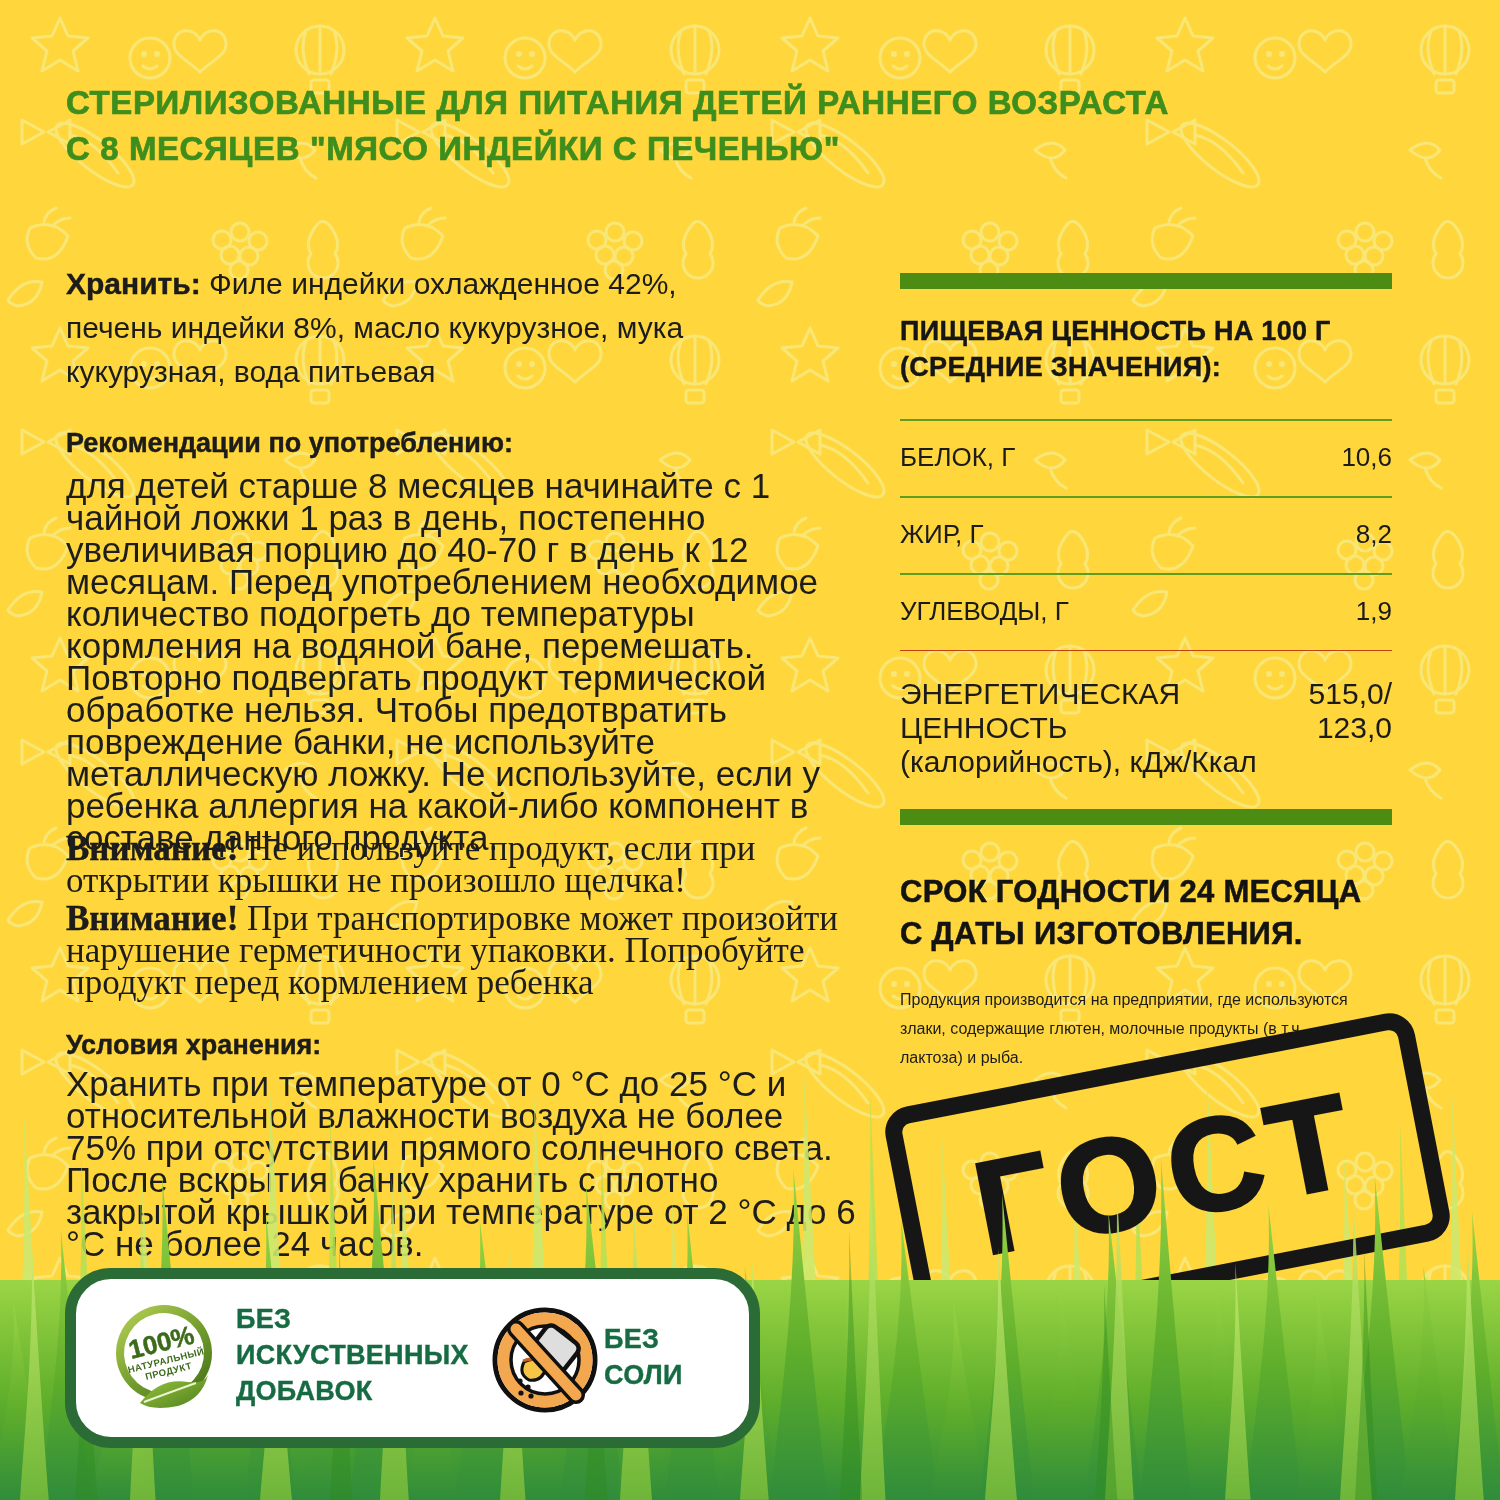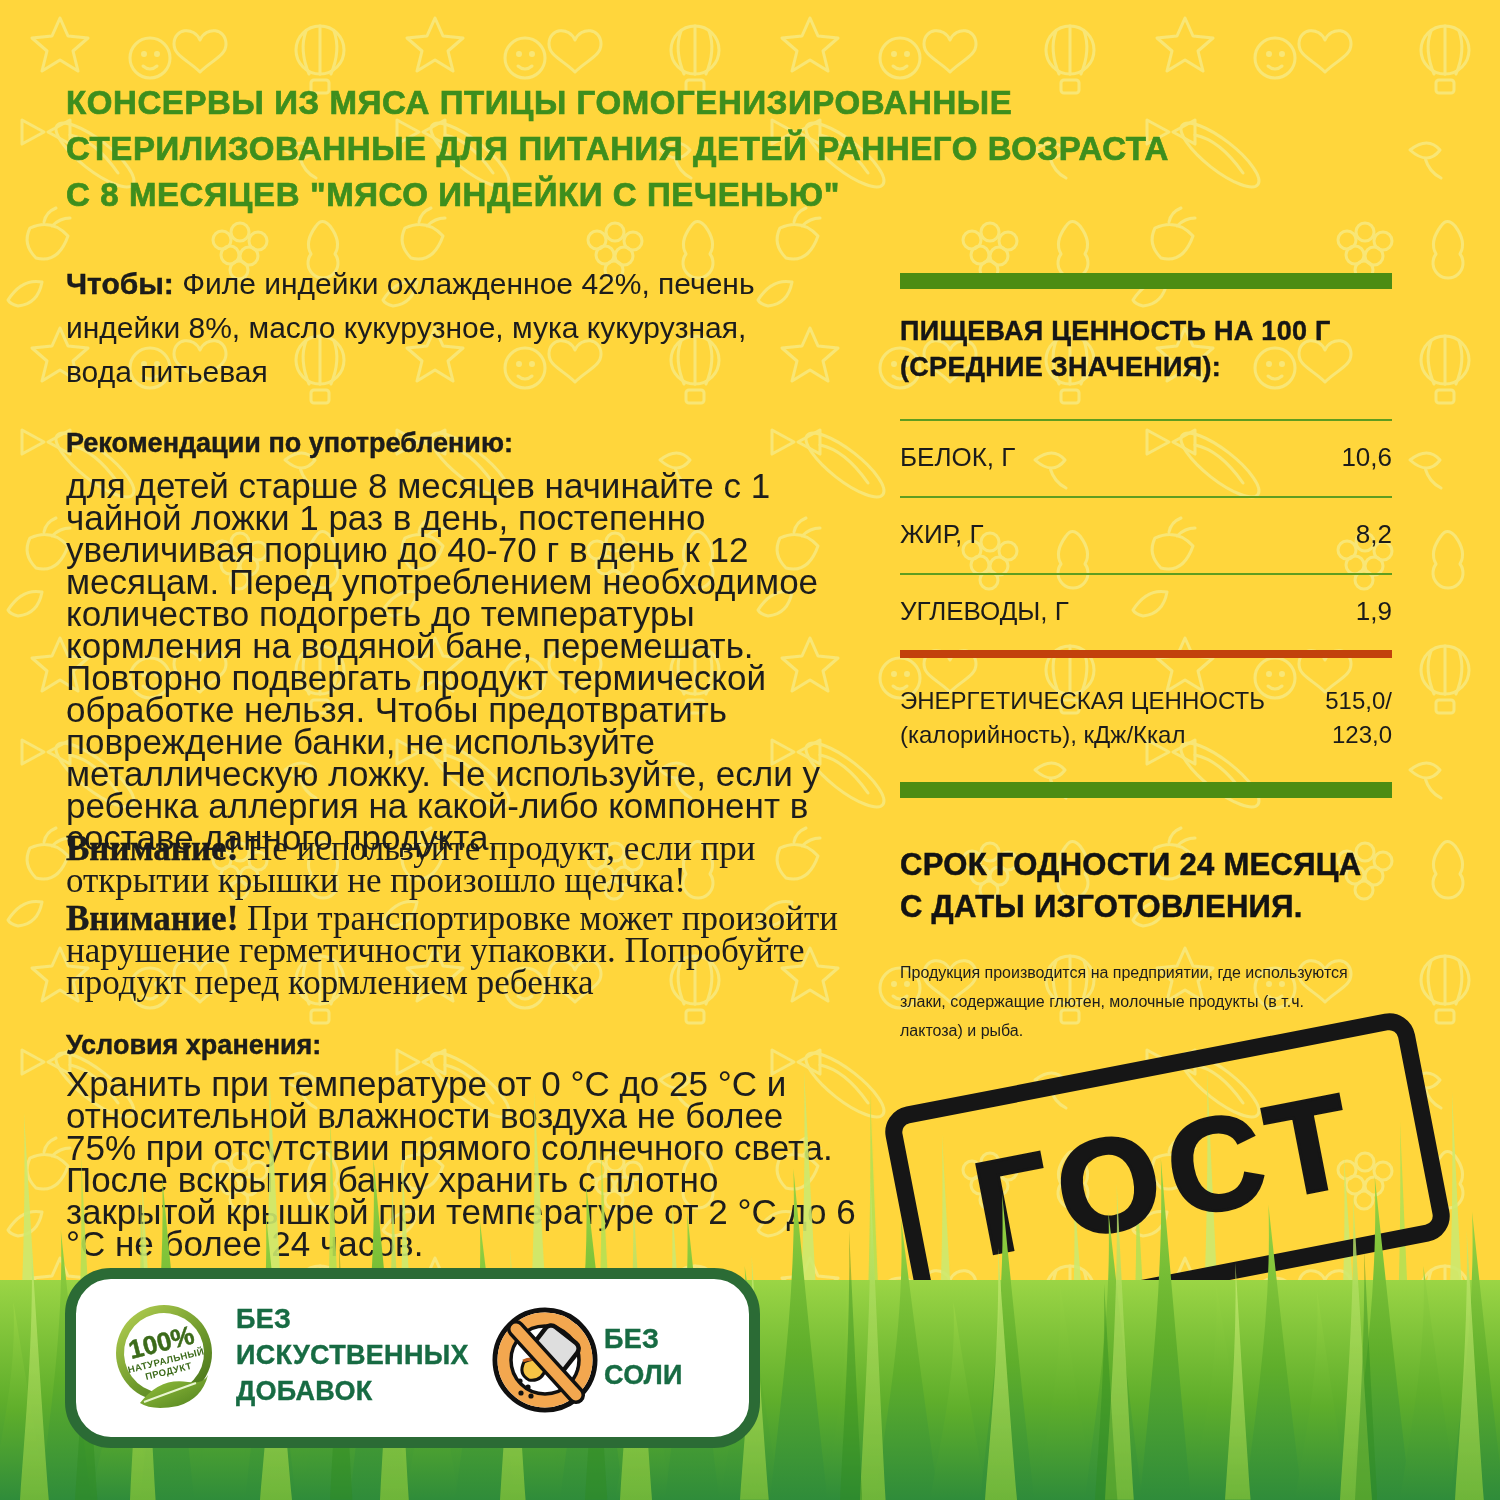--- a/index.html
+++ b/index.html
@@ -25,21 +25,21 @@
   #warnings{left:66px;top:833px;width:805px;z-index:1;font-family:Liberation Serif, serif;}
   #warnings .warn{margin-bottom:6px;}
   #storage-heading{left:66px;top:1030px;width:790px;font-weight:bold;font-size:27px;z-index:1;-webkit-text-stroke:.4px #111;}
   #storage-body{left:66px;top:1068px;width:795px;z-index:1;}
   
   #right-col{left:900px;top:273px;width:492px;z-index:1;}
   .greenbar{height:16px;background:#4C8C13;}
   #nut-heading{margin-top:24px;font-weight:bold;font-size:27px;line-height:36px;color:#161616;letter-spacing:.3px;-webkit-text-stroke:.4px #111;}
   #nut-table{margin-top:34px;}
   .nrow{border-top:2px solid #5F9D20;padding:21px 0 23px;display:flex;justify-content:space-between;font-size:26px;color:#1b1b1b;}
-  .nrow-energy{border-top:8px solid #c2410c;padding:26px 0 30px;display:flex;justify-content:space-between;font-size:24px;line-height:34px;color:#1b1b1b;}
+  .nrow-energy{border-top:1px solid #c2410c;padding:26px 0 30px;display:flex;justify-content:space-between;font-size:30px;line-height:34px;color:#1b1b1b;}
   .energy-label{width:370px;}
   .energy-val{text-align:right;}
   #shelf-heading{margin-top:46px;font-weight:bold;font-size:31px;line-height:42px;color:#131313;letter-spacing:.3px;-webkit-text-stroke:.5px #111;}
   #shelf-note{margin-top:30px;width:455px;font-size:16px;line-height:29px;color:#1c1c1c;}
   
   #stamp{left:898px;top:1058px;width:505px;height:198px;z-index:3;
     border:17px solid #161616;border-radius:26px;transform:rotate(-11deg);
     display:flex;align-items:center;justify-content:center;}
   #stamp-text{font-weight:bold;font-size:132px;letter-spacing:10px;color:#161616;line-height:1;
     -webkit-text-stroke:3px #161616;}
@@ -97,26 +97,25 @@
             <path d="M285 150 q18 -14 30 0 q-12 16 -30 0 z M300 158 q4 14 16 20"></path>
             <path d="M8 300 q14 -22 34 -18 q-4 22 -24 24 q-8 -2 -10 -6 z"></path>
           </g>
         </pattern>
       </defs>
       <rect width="1500" height="1500" fill="url(#pd)"></rect>
     </svg>
   </div>
 
   <div id="title" class="abs">
-    <div>КОНСЕРВЫ ИЗ МЯСА ПТИЦЫ ГОМОГЕНИЗИРОВАННЫЕ</div>
     <div>СТЕРИЛИЗОВАННЫЕ ДЛЯ ПИТАНИЯ ДЕТЕЙ РАННЕГО ВОЗРАСТА</div>
     <div>С 8 МЕСЯЦЕВ "МЯСО ИНДЕЙКИ С ПЕЧЕНЬЮ"</div>
   </div>
 
-  <div id="composition" class="abs"><span class="b">Чтобы:</span><span> Филе индейки охлажденное 42%, печень индейки 8%, масло кукурузное, мука кукурузная, вода питьевая</span></div>
+  <div id="composition" class="abs"><span class="b">Хранить:</span><span> Филе индейки охлажденное 42%, печень индейки 8%, масло кукурузное, мука кукурузная, вода питьевая</span></div>
 
   <div id="reco-heading" class="abs">Рекомендации по употреблению:</div>
   <div id="reco-body" class="abs body-txt">для детей старше 8 месяцев начинайте с 1 чайной ложки 1 раз в день, постепенно увеличивая порцию до 40-70 г в день к 12 месяцам. Перед употреблением необходимое количество подогреть до температуры кормления на водяной бане, перемешать. Повторно подвергать продукт термической обработке нельзя. Чтобы предотвратить повреждение банки, не используйте металлическую ложку. Не используйте, если у ребенка аллергия на какой-либо компонент в составе данного продукта.</div>
 
   <div id="warnings" class="abs body-txt">
     <div class="warn"><span class="b">Внимание!</span><span> Не используйте продукт, если при открытии крышки не произошло щелчка!</span></div>
     <div class="warn"><span class="b">Внимание!</span><span> При транспортировке может произойти нарушение герметичности упаковки. Попробуйте продукт перед кормлением ребенка</span></div>
   </div>
 
   <div id="storage-heading" class="abs">Условия хранения:</div>

